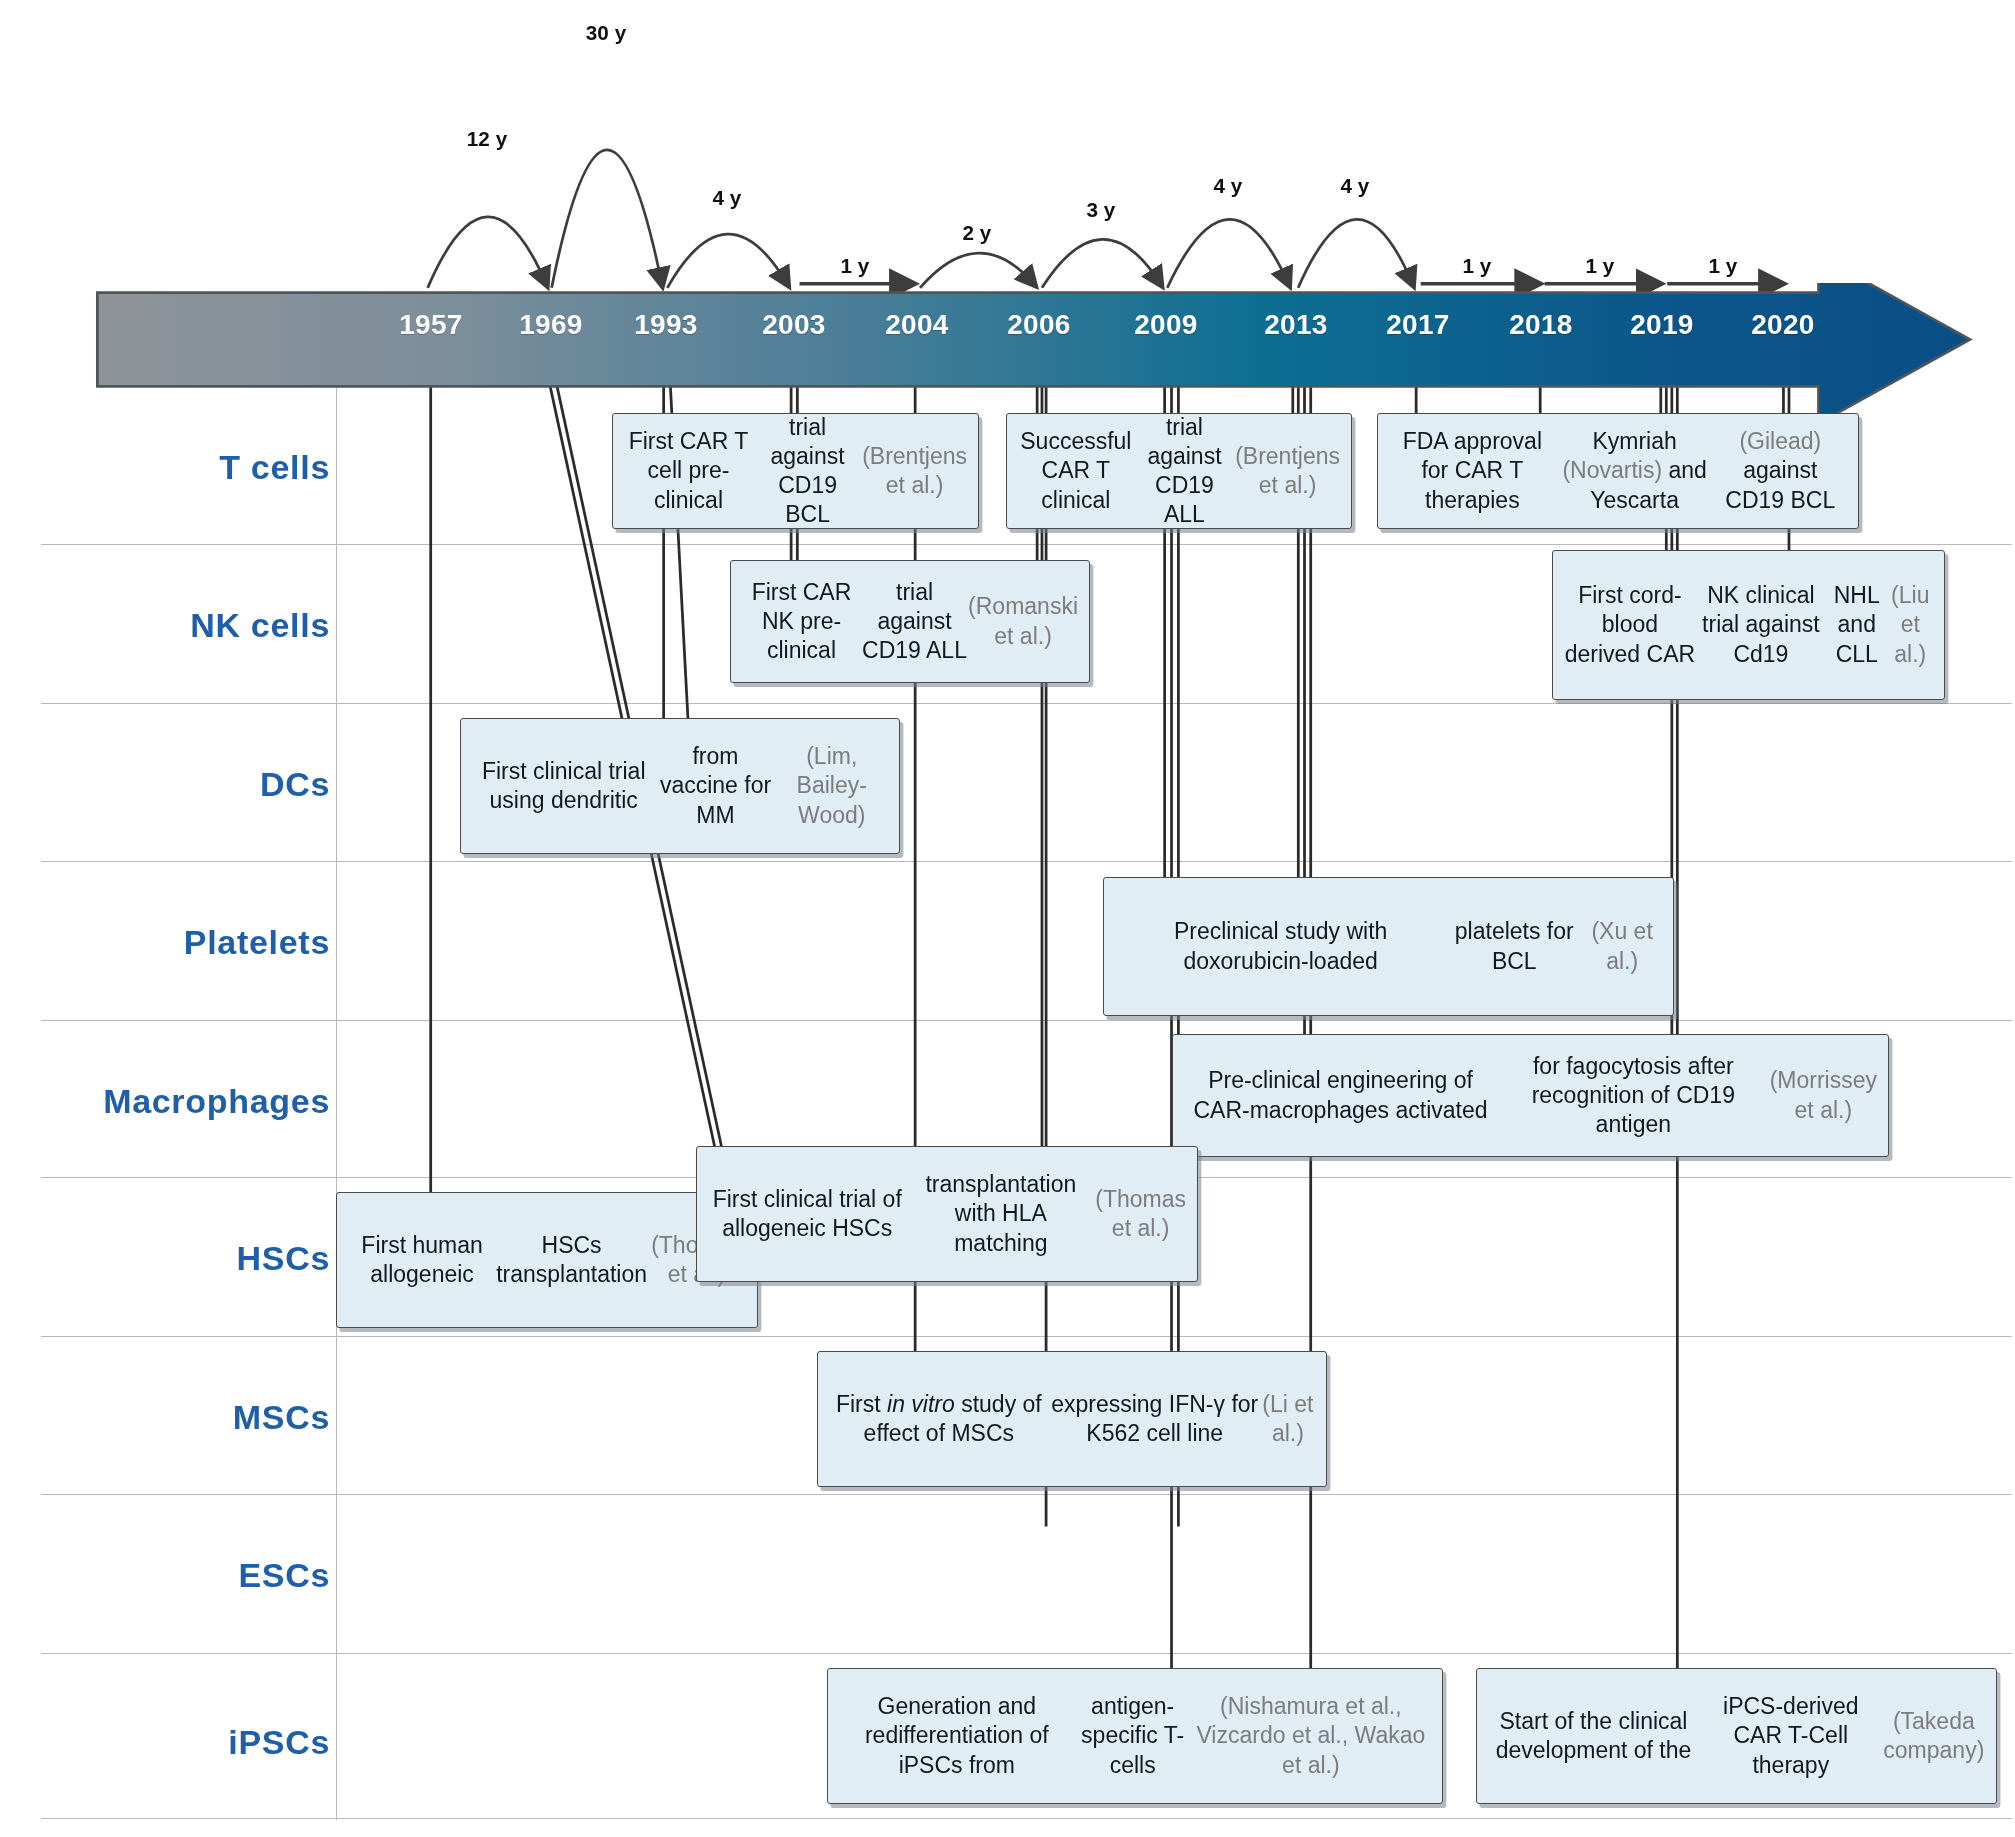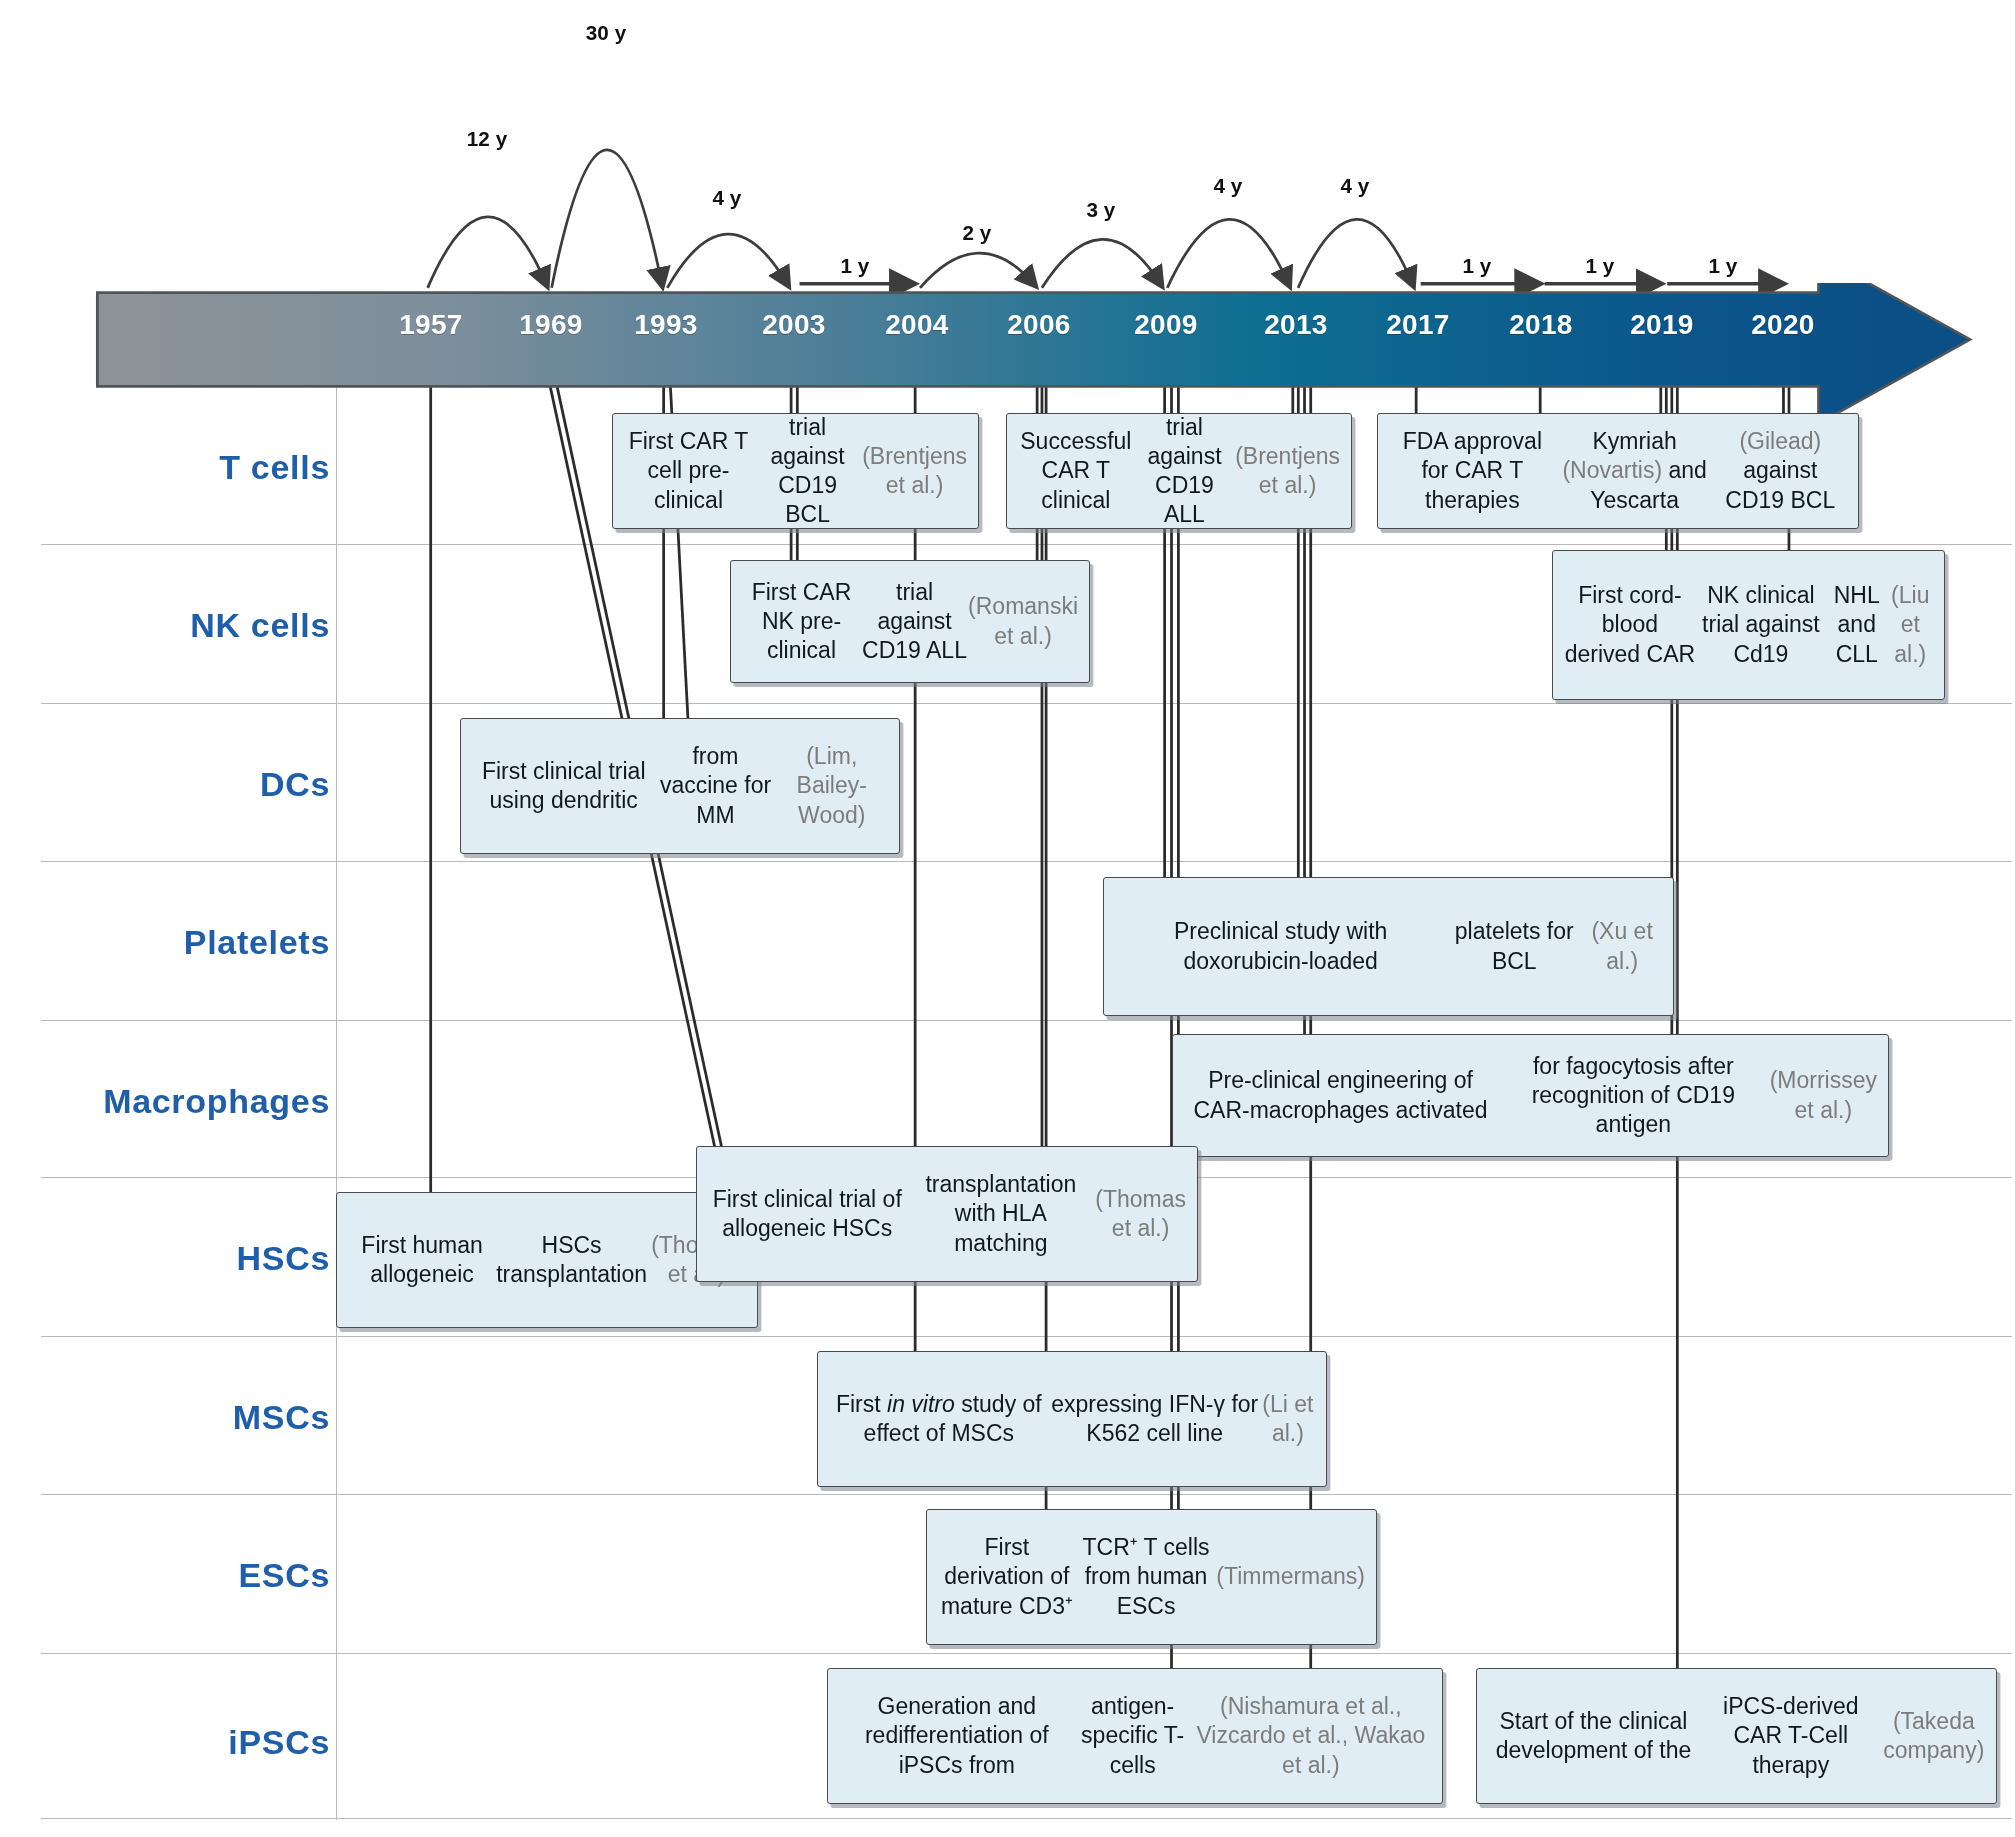--- a/index.html
+++ b/index.html
@@ -291,25 +291,20 @@
     <div class="ttl">transplantation with HLA matching</div>
     <div class="src">(Thomas et al.)</div>
   </div>
 
   <div class="evt" style="left:817px; top:1351px; width:510px; height:136px">
     <div class="ttl"><span>First </span><em>in vitro</em><span> study of effect of MSCs</span></div>
     <div class="ttl">expressing IFN-γ for K562 cell line</div>
     <div class="src">(Li et al.)</div>
   </div>
 
-  <div class="evt" style="left:926px; top:1509px; width:451px; height:136px">
-    <div class="ttl">First derivation of mature CD3⁺</div>
-    <div class="ttl">TCR⁺ T cells from human ESCs</div>
-    <div class="src">(Timmermans)</div>
-  </div>
 
   <div class="evt" style="left:1476px; top:1668px; width:521px; height:136px">
     <div class="ttl">Start of the clinical development of the</div>
     <div class="ttl">iPCS-derived CAR T-Cell therapy</div>
     <div class="src">(Takeda company)</div>
   </div>
 
   <div class="evt" style="left:827px; top:1668px; width:616px; height:136px">
     <div class="ttl">Generation and redifferentiation of iPSCs from</div>
     <div class="ttl">antigen-specific T-cells</div>

